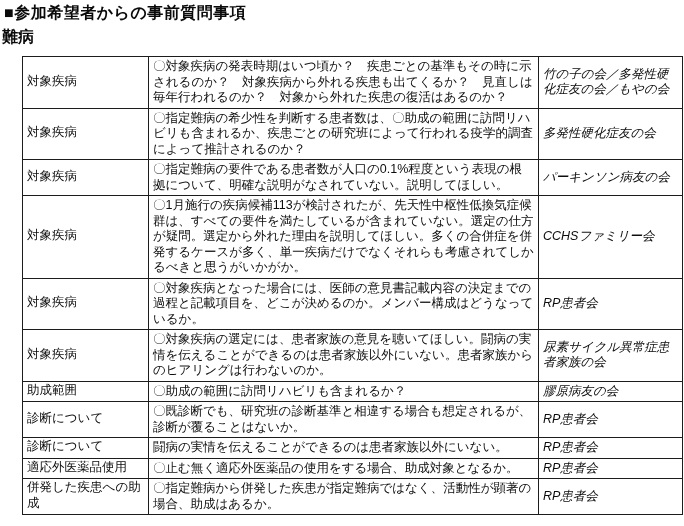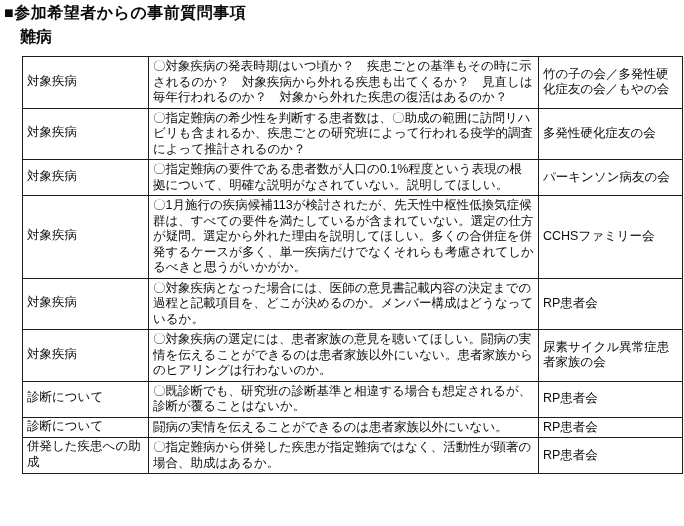--- a/index.html
+++ b/index.html
@@ -8,38 +8,38 @@
     width: 684px; height: 526px; overflow: hidden;
     font-family: "Liberation Sans", "DejaVu Sans", sans-serif;
     color: #111111;
   }
   .page { position: relative; width: 684px; height: 526px; padding-top: 3px; }
   .doc-title {
     font-size: 16px; font-weight: bold; margin: 0 0 3px 4px;
     letter-spacing: 0.5px; color: #0a0a0a; white-space: nowrap;
   }
   .section-title {
-    font-size: 16px; font-weight: bold; margin: 0 0 8px 20px; color: #0a0a0a;
+    font-size: 16px; font-weight: bold; margin: 0 0 8px 2px; color: #0a0a0a;
   }
   table.qa {
     border-collapse: collapse; table-layout: fixed;
     margin-left: 22px; width: 660px; background: #ffffff;
   }
   table.qa td {
     border: 1px solid #1c1c1c;
     vertical-align: middle;
     padding: 2px 4px;
     font-size: 12.5px;
     line-height: 15.5px;
     color: #0d0d0d;
     word-break: break-all;
   }
   td.cat { font-size: 12px; padding-left: 3px; font-family: Liberation Mono, monospace; }
   td.q   { }
-  td.org { padding-left: 4px; }
+  td.org { padding-left: 4px; font-style: italic; }
 </style>
 </head>
 <body>
 
 <div class="page">
   <div class="doc-title">■参加希望者からの事前質問事項</div>
   <div class="section-title">難病</div>
 
   <table class="qa">
     <colgroup>
@@ -72,27 +72,37 @@
           <td class="cat">対象疾病</td>
           <td class="q">〇対象疾病となった場合には、医師の意見書記載内容の決定までの過程と記載項目を、どこが決めるのか。メンバー構成はどうなっているか。</td>
           <td class="org">RP患者会</td>
         </tr>
         <tr>
           <td class="cat">対象疾病</td>
           <td class="q">〇対象疾病の選定には、患者家族の意見を聴いてほしい。闘病の実情を伝えることができるのは患者家族以外にいない。患者家族からのヒアリングは行わないのか。</td>
           <td class="org">尿素サイクル異常症患者家族の会</td>
         </tr>
         <tr>
+          <td class="cat">助成範囲</td>
+          <td class="q">〇助成の範囲に訪問リハビリも含まれるか？</td>
+          <td class="org">膠原病友の会</td>
+        </tr>
+        <tr>
           <td class="cat">診断について</td>
           <td class="q">〇既診断でも、研究班の診断基準と相違する場合も想定されるが、診断が覆ることはないか。</td>
           <td class="org">RP患者会</td>
         </tr>
         <tr>
           <td class="cat">診断について</td>
           <td class="q">闘病の実情を伝えることができるのは患者家族以外にいない。</td>
+          <td class="org">RP患者会</td>
+        </tr>
+        <tr>
+          <td class="cat">適応外医薬品使用</td>
+          <td class="q">〇止む無く適応外医薬品の使用をする場合、助成対象となるか。</td>
           <td class="org">RP患者会</td>
         </tr>
         <tr>
           <td class="cat">併発した疾患への助成</td>
           <td class="q">〇指定難病から併発した疾患が指定難病ではなく、活動性が顕著の場合、助成はあるか。</td>
           <td class="org">RP患者会</td>
         </tr>
       </tbody>
   </table>
 </div>

